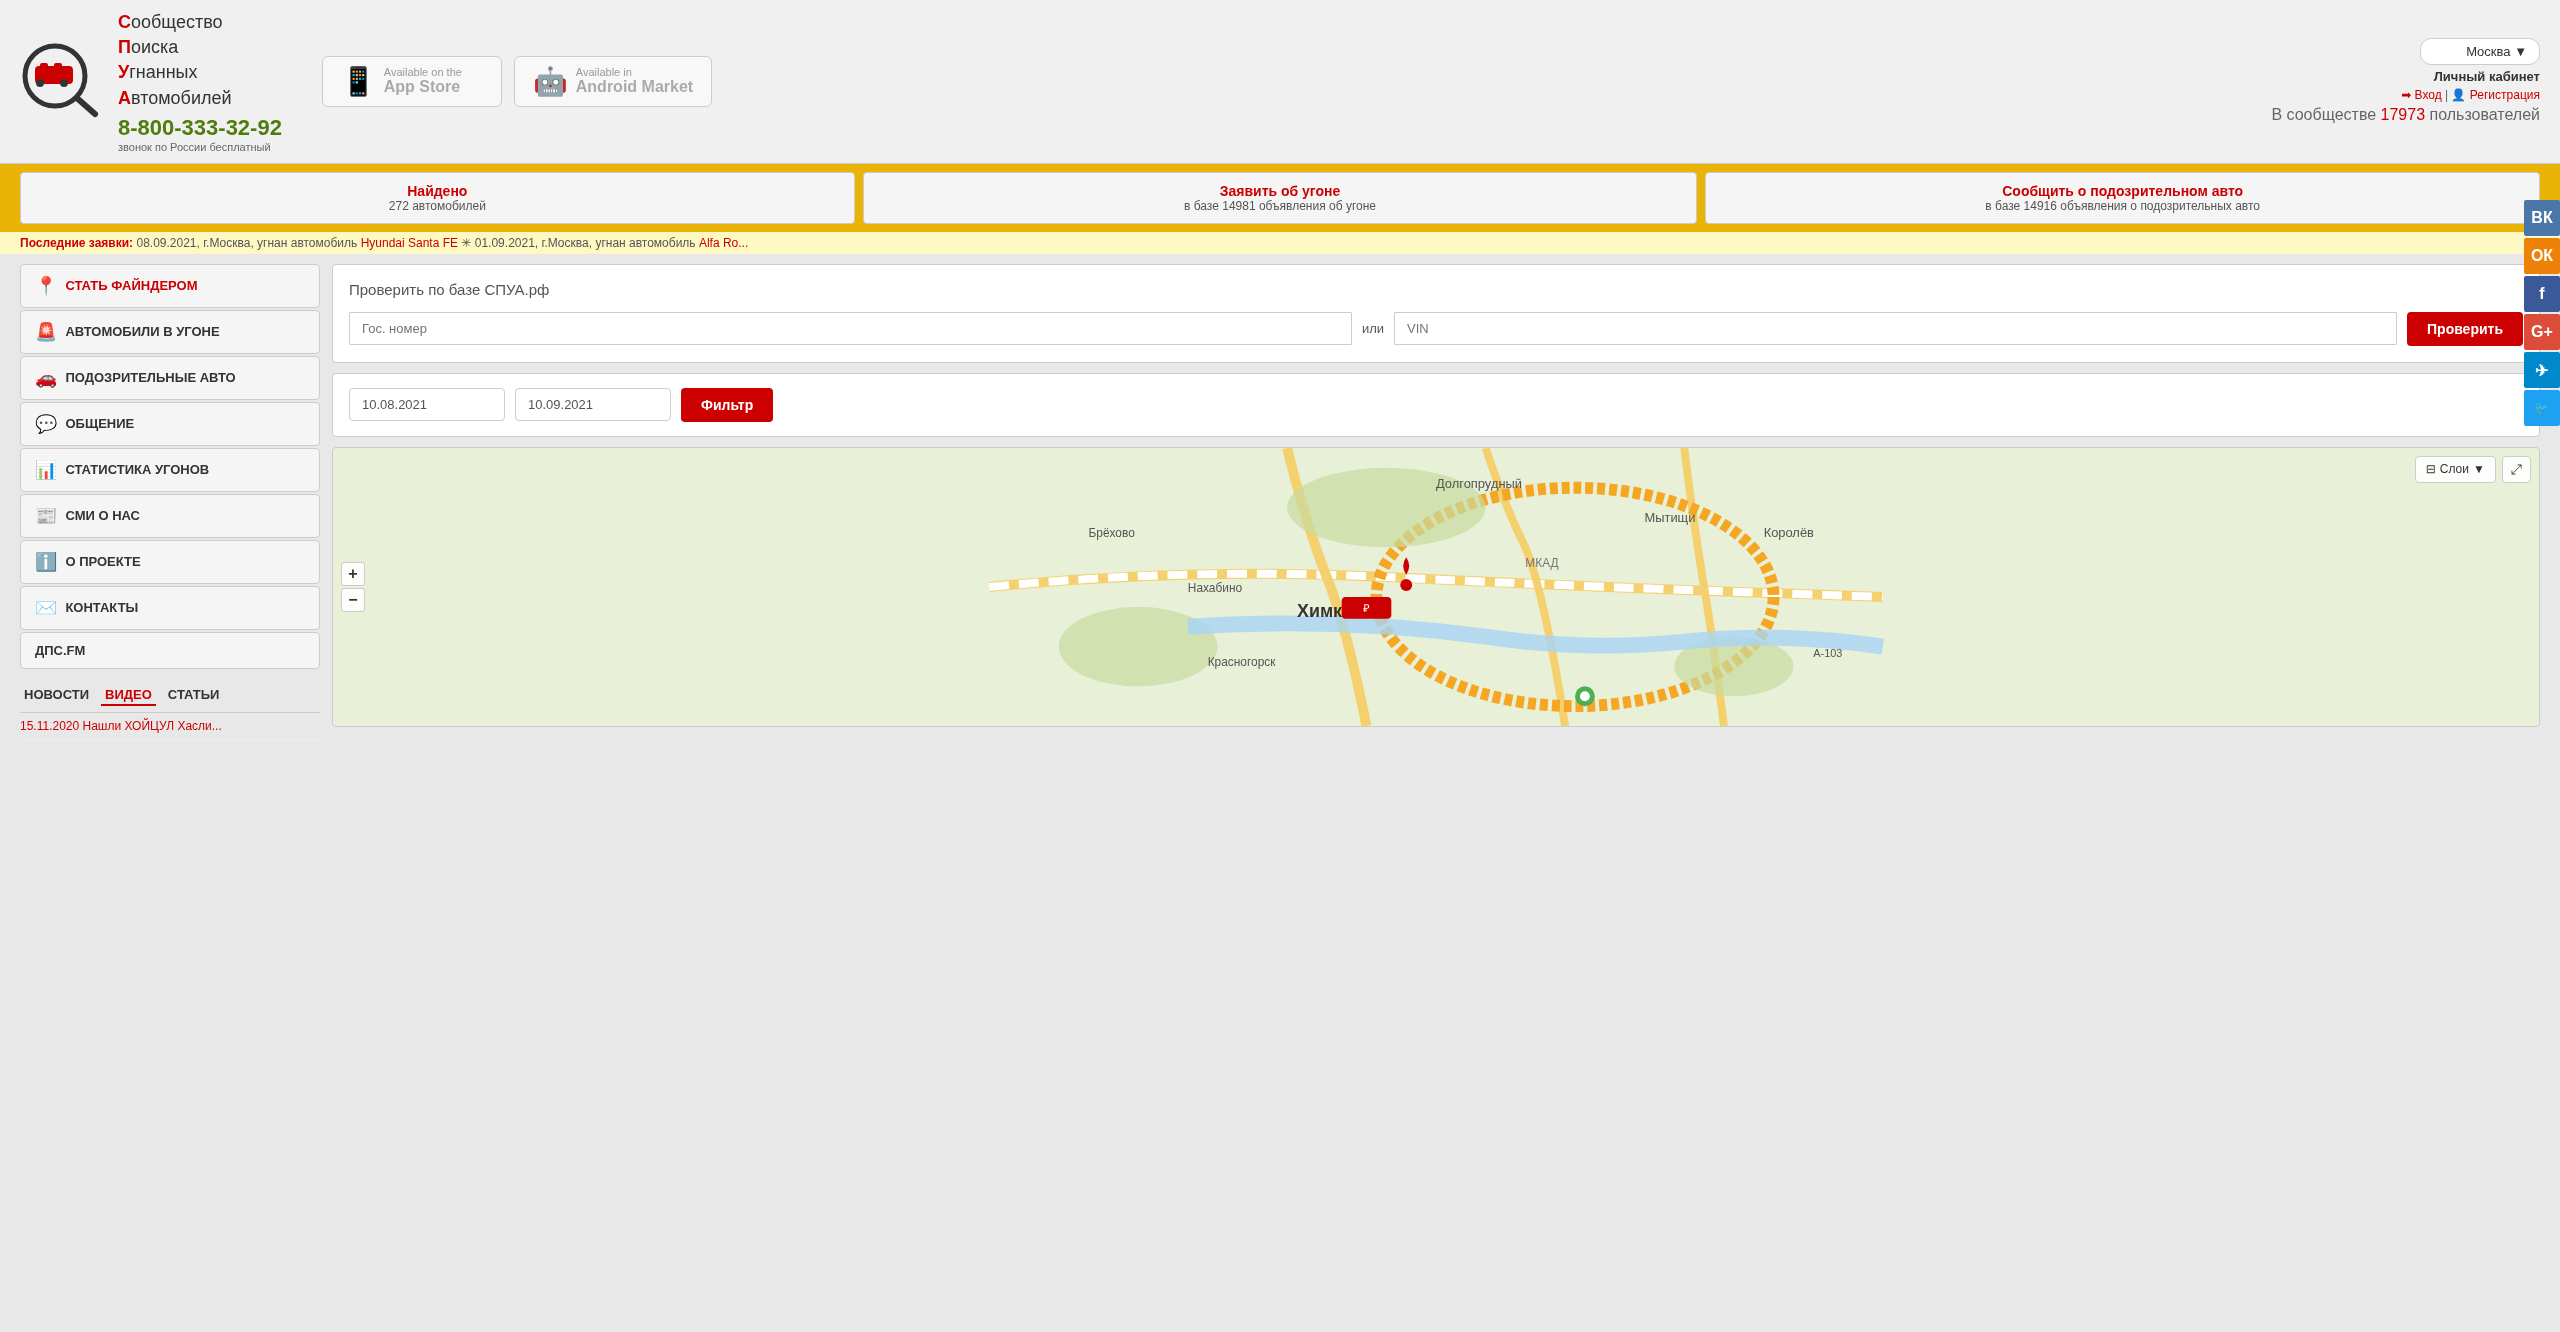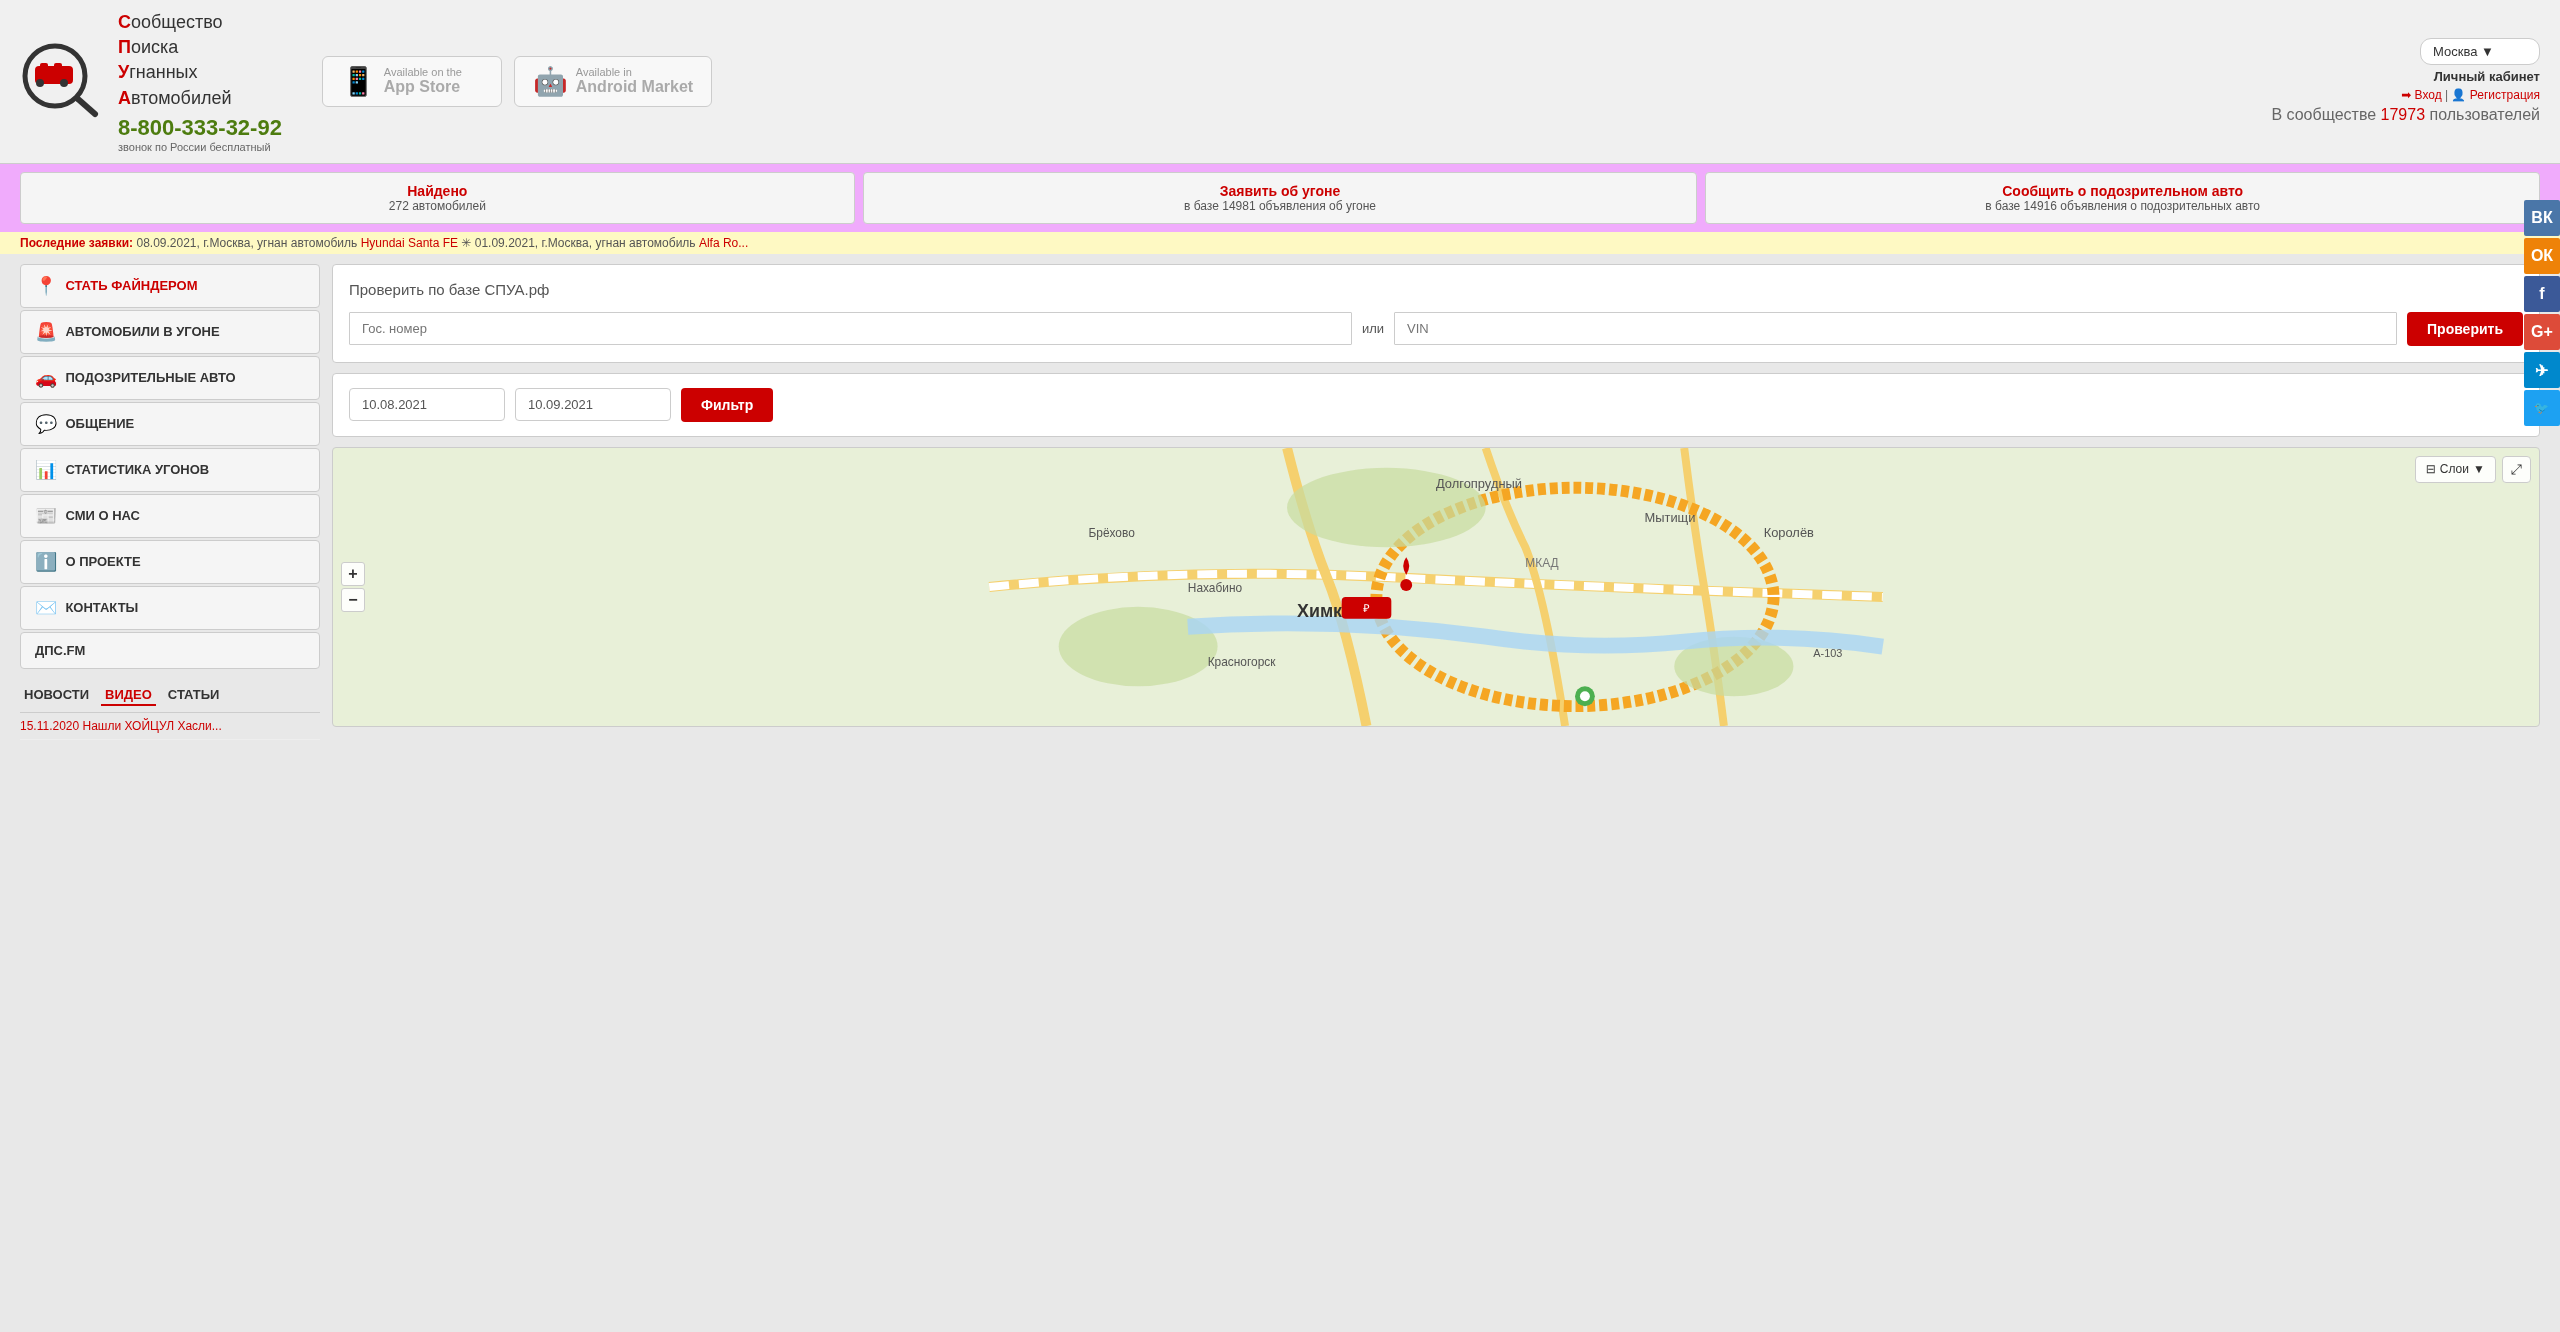--- a/index.html
+++ b/index.html
@@ -89,21 +89,21 @@
       gap: 4px;
     }
     .city-selector {
       border: 1px solid #ccc;
       background: #fff;
       border-radius: 11px;
       padding: 5px 12px;
       cursor: pointer;
       font-size: 13px;
       min-width: 120px;
-      text-align: left;
+      text-align: right;
     }
     .personal-area {
       font-size: 13px;
       font-weight: bold;
       color: #333;
     }
     .login-reg {
       font-size: 12px;
       color: #333;
     }
@@ -114,21 +114,21 @@
       color: #666;
       margin-left: 8px;
     }
     .community-count .red { color: #cc0000; }
 
     
     .stats-bar {
       display: flex;
       gap: 0;
       padding: 8px 20px;
-      background: #f0abfc;
+      background: #eab308;
     }
     .stat-box {
       border: 1px solid #ccc;
       background: #f5f5f5;
       border-radius: 4px;
       padding: 10px 20px;
       text-align: center;
       flex: 1;
       margin-right: 8px;
     }

